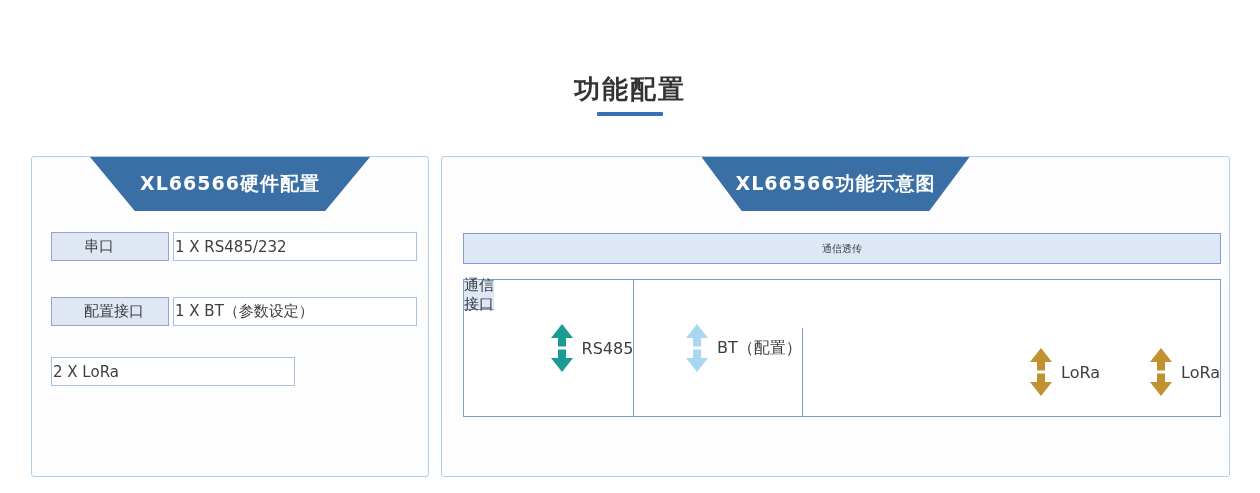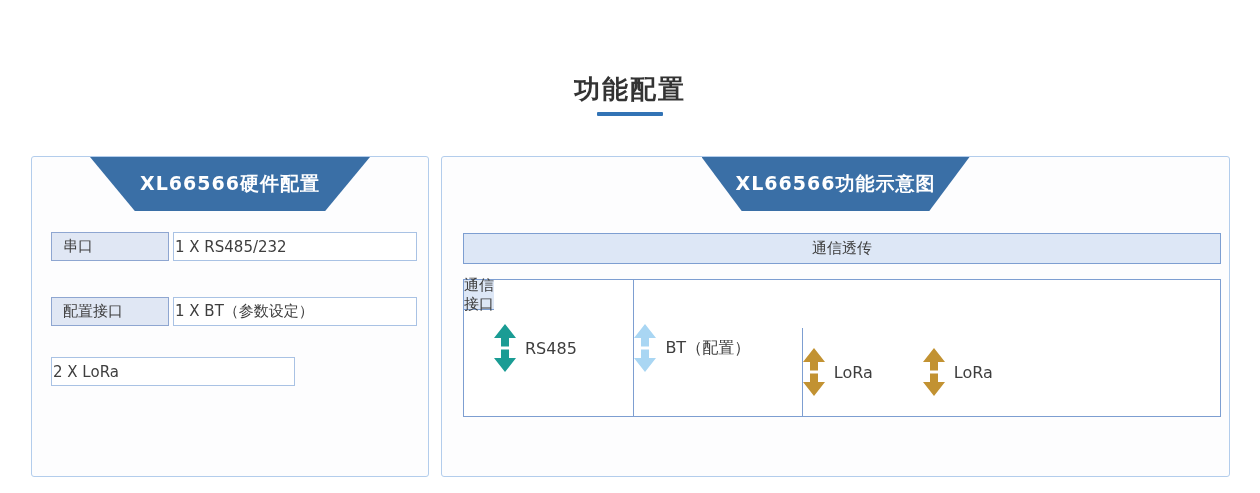--- a/index.html
+++ b/index.html
@@ -52,52 +52,52 @@
 
   
   .hw-row { position: absolute; left: 19px; display: flex; gap: 4px; }
   .hw-row-0 { top: 75px; }
   .hw-row-1 { top: 140px; }
   .hw-row-2 { top: 200px; }
   .hw-label {
     width: 118px; height: 29px;
     background: #e0e7f4; border: 1px solid #8ea6d1;
     display: flex; align-items: center;
-    padding-left: 11px; font-size: 15px;
+    padding-left: 32px; font-size: 15px;
   }
   .hw-value {
     width: 244px; height: 29px;
     background: #ffffff; border: 1px solid #a9c2e4;
     display: flex; align-items: center;
     padding-left: 1px; font-size: 15px;
   }
 
   
   .fn-bar {
     position: absolute; left: 21px; top: 76px;
     width: 758px; height: 31px;
     background: #dde7f6; border: 1px solid #7d9ed1;
     display: flex; align-items: center; justify-content: center;
-    font-size: 15px;
+    font-size: 10px;
   }
   .fn-table {
     position: absolute; left: 21px; top: 122px;
     width: 758px; height: 138px;
     background: #ffffff; border: 1px solid #7d9ed1;
     display: flex; flex-direction: row;
   }
   .fn-table-header {
     height: 30px; flex: 0 0 30px;
     background: #dde7f6; border-bottom: 1px solid #7d9ed1;
     display: flex; align-items: center; justify-content: center;
     font-size: 15px;
   }
   .fn-cells { flex: 1; display: flex; }
   .fn-cell {
-    display: flex; align-items: center; justify-content: flex-start;
+    display: flex; align-items: center; justify-content: flex-end;
     gap: 50px;
   }
   .fn-cell-0 { width: 19.2%; }
   .fn-cell-1 { width: 23.2%; border-left: 1px solid #7d9ed1; }
   .fn-cell-2 { flex: 1;      border-left: 1px solid #7d9ed1; margin-top: 48px; }
   .arrow-group { display: flex; align-items: center; gap: 9px; }
   .arrow-group svg { display: block; }
   .arrow-label { font-size: 16px; color: #3e3e3e; }
 </style>
 </head>

